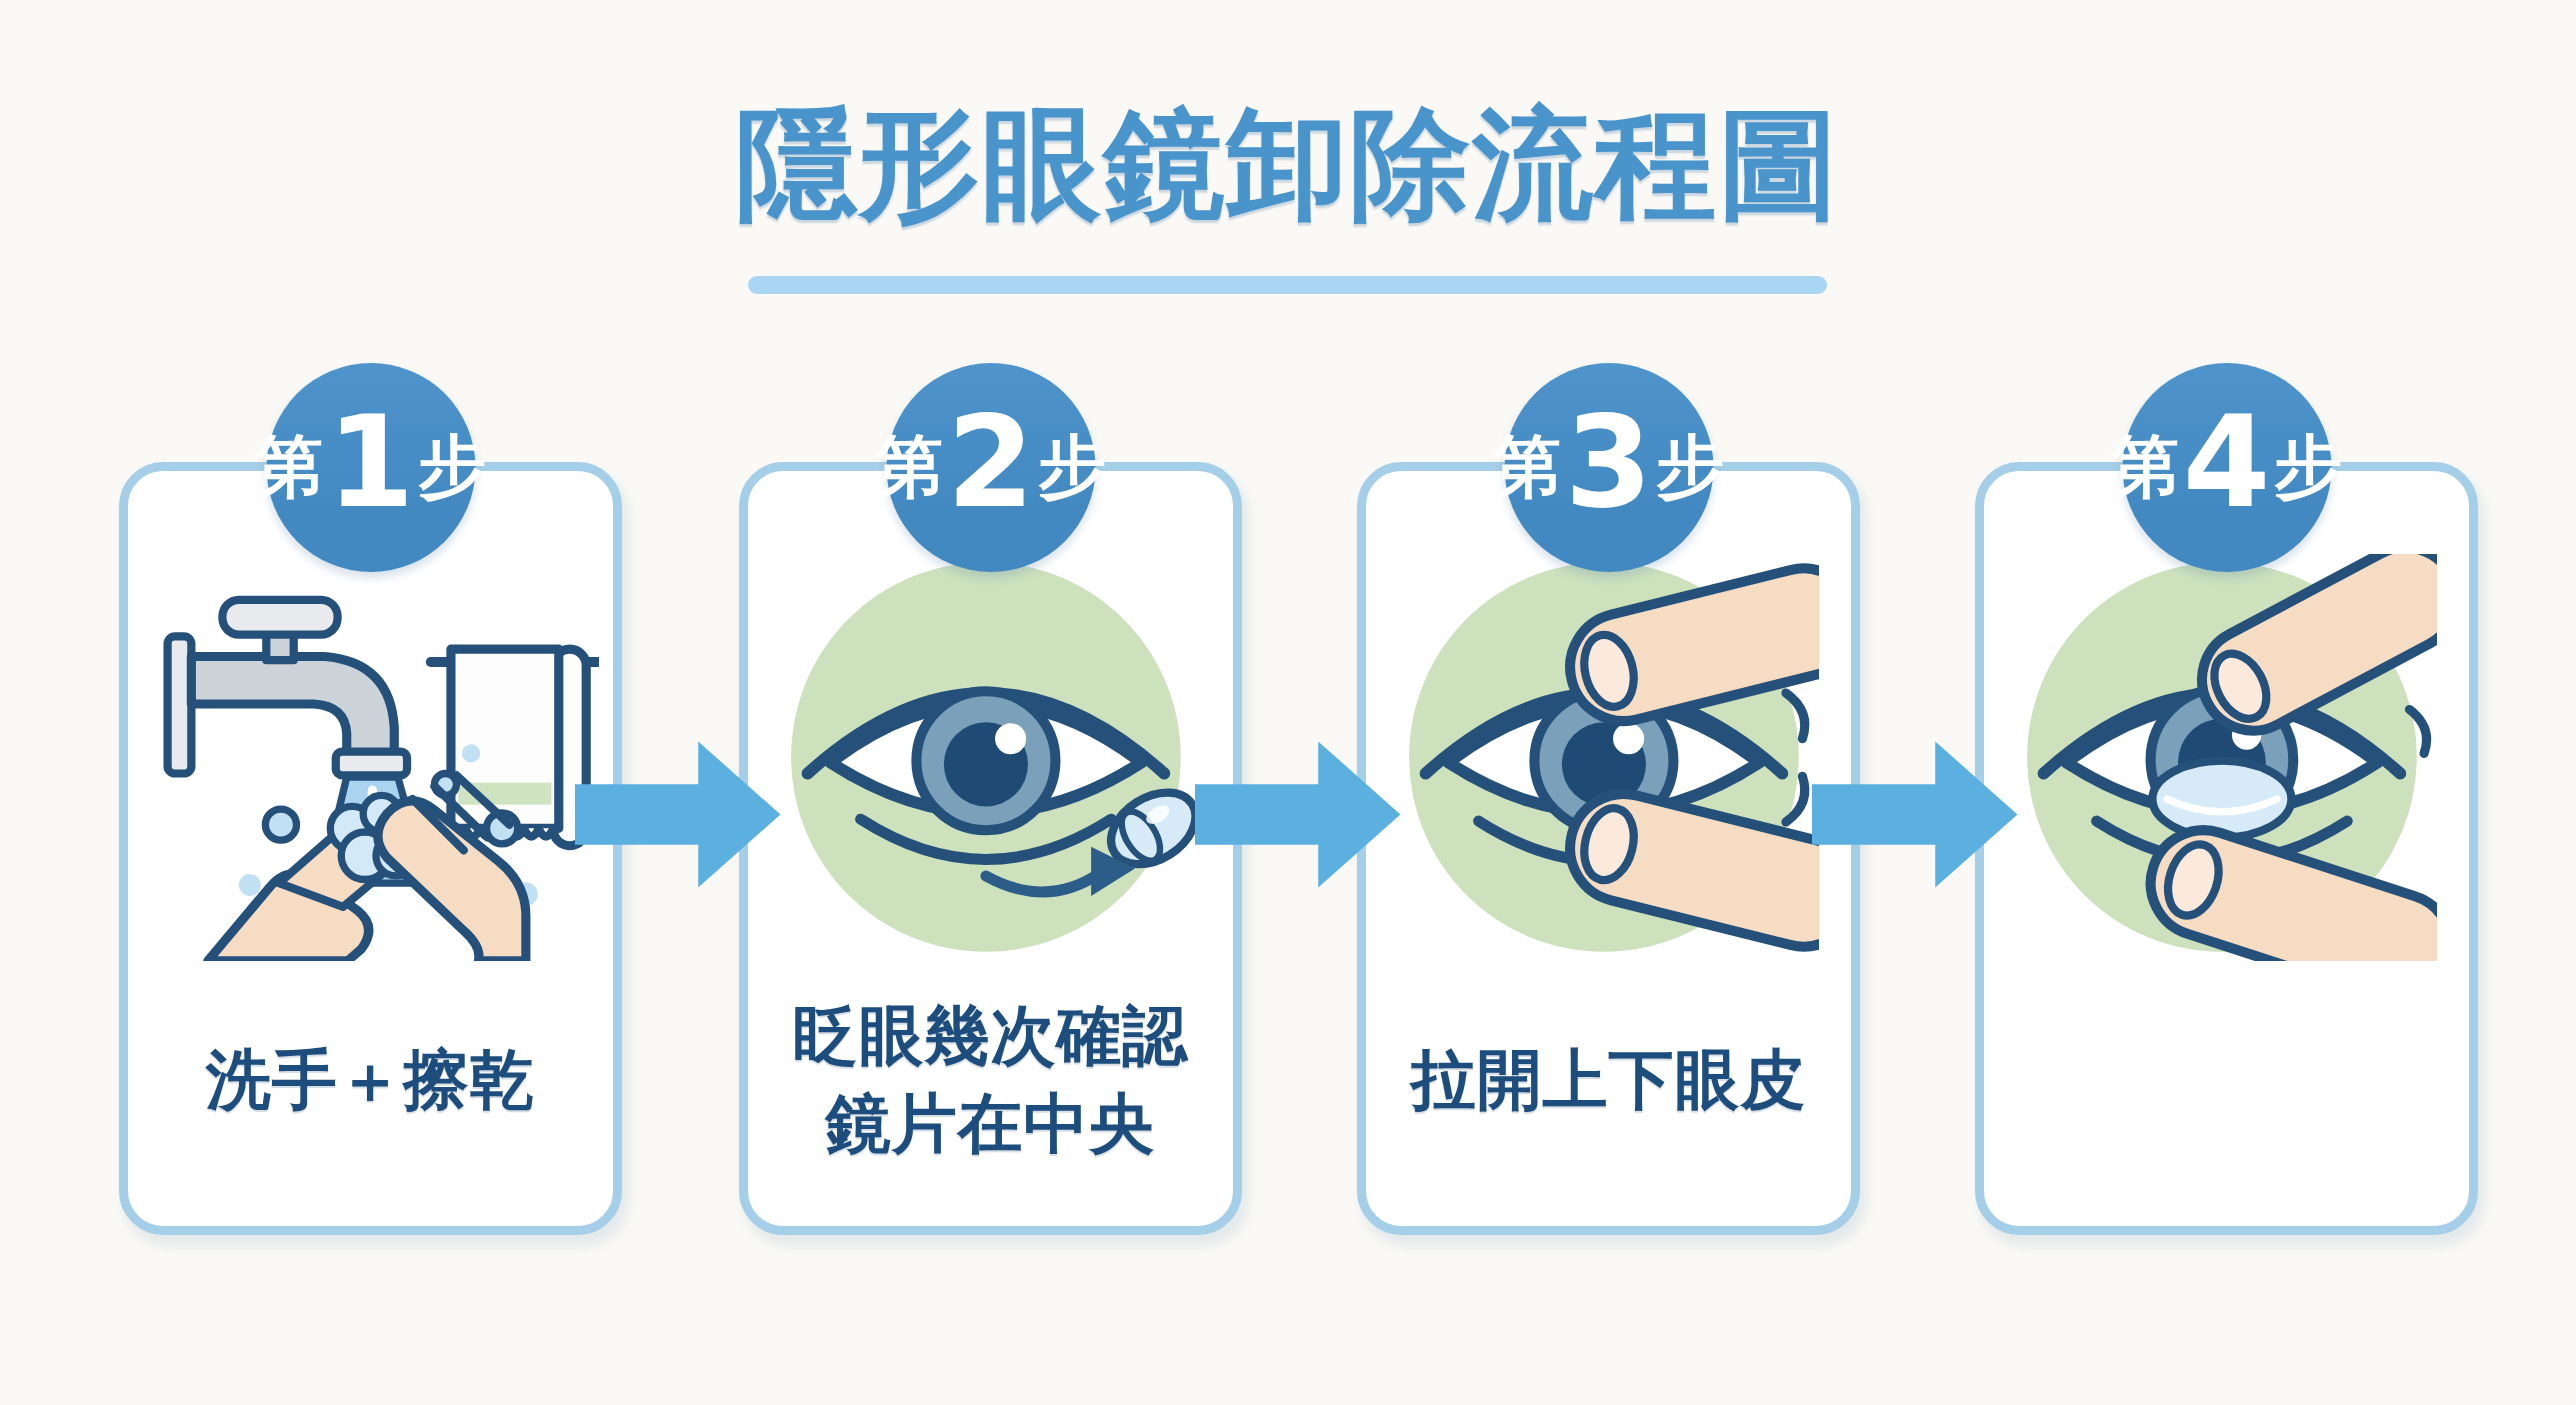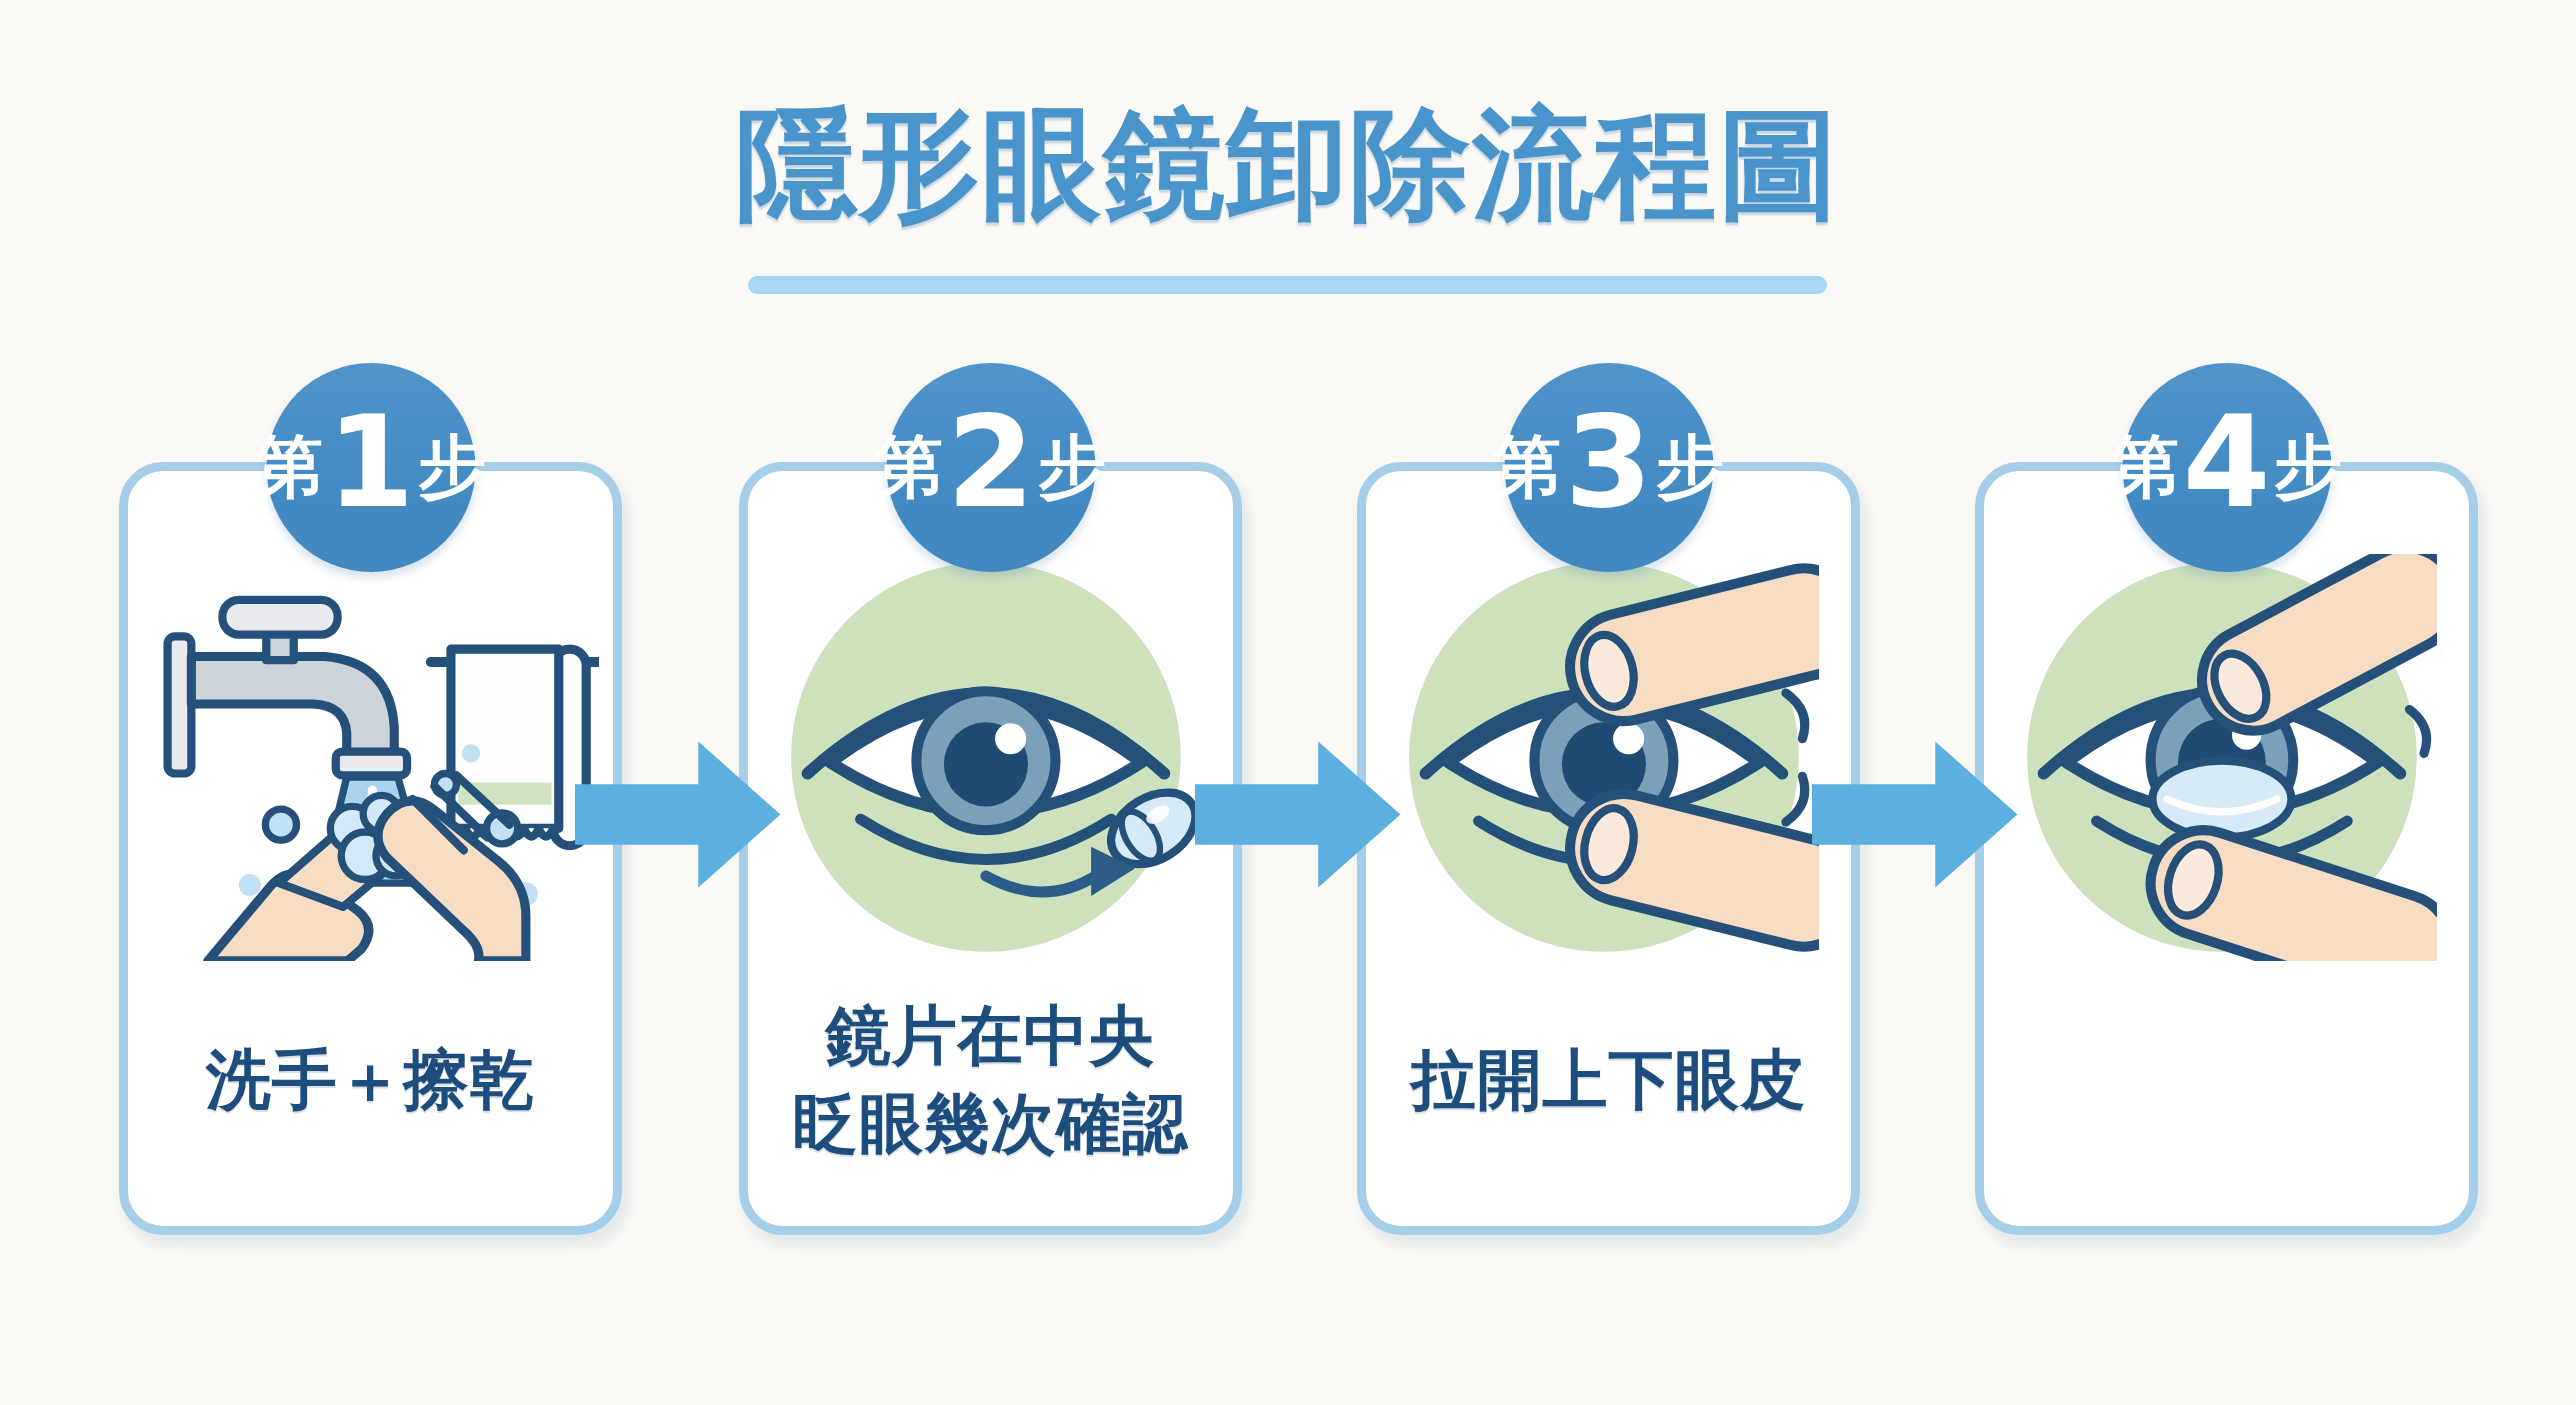--- a/index.html
+++ b/index.html
@@ -165,22 +165,22 @@
           <ellipse cx="408" cy="300" rx="50" ry="34" class="f-lens outl" stroke-width="9"></ellipse>
           <ellipse cx="392" cy="300" rx="16" ry="30" class="f-none outl" stroke-width="7"></ellipse>
           <ellipse cx="420" cy="290" rx="14" ry="8" fill="rgba(255,255,255,0.85)"></ellipse>
         </g>
 
         <path d="M225 352 Q290 388 348 350" class="f-none" stroke="#2c5d88" stroke-width="12" stroke-linecap="round"></path>
         <polygon points="340,320 388,344 340,374" fill="#2c5d88"></polygon>
       </svg>
     </div>
     <div class="card-label">
+      <div>眨眼幾次確認</div>
       <div>鏡片在中央</div>
-      <div>眨眼幾次確認</div>
     </div>
   </div>
 
   <div class="card card-3">
     <div class="badge">
       <span class="badge-prefix">第</span>
       <span class="badge-number">3</span>
       <span class="badge-suffix">步</span>
     </div>
     <div class="card-icon">

